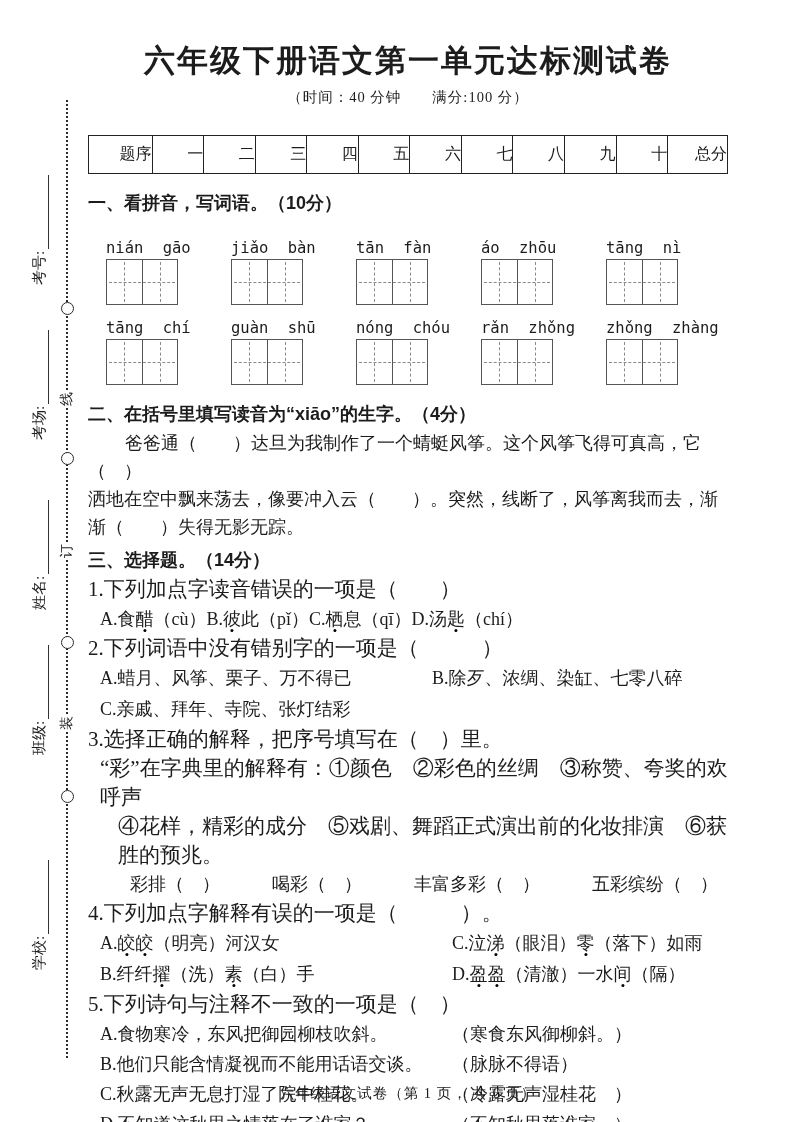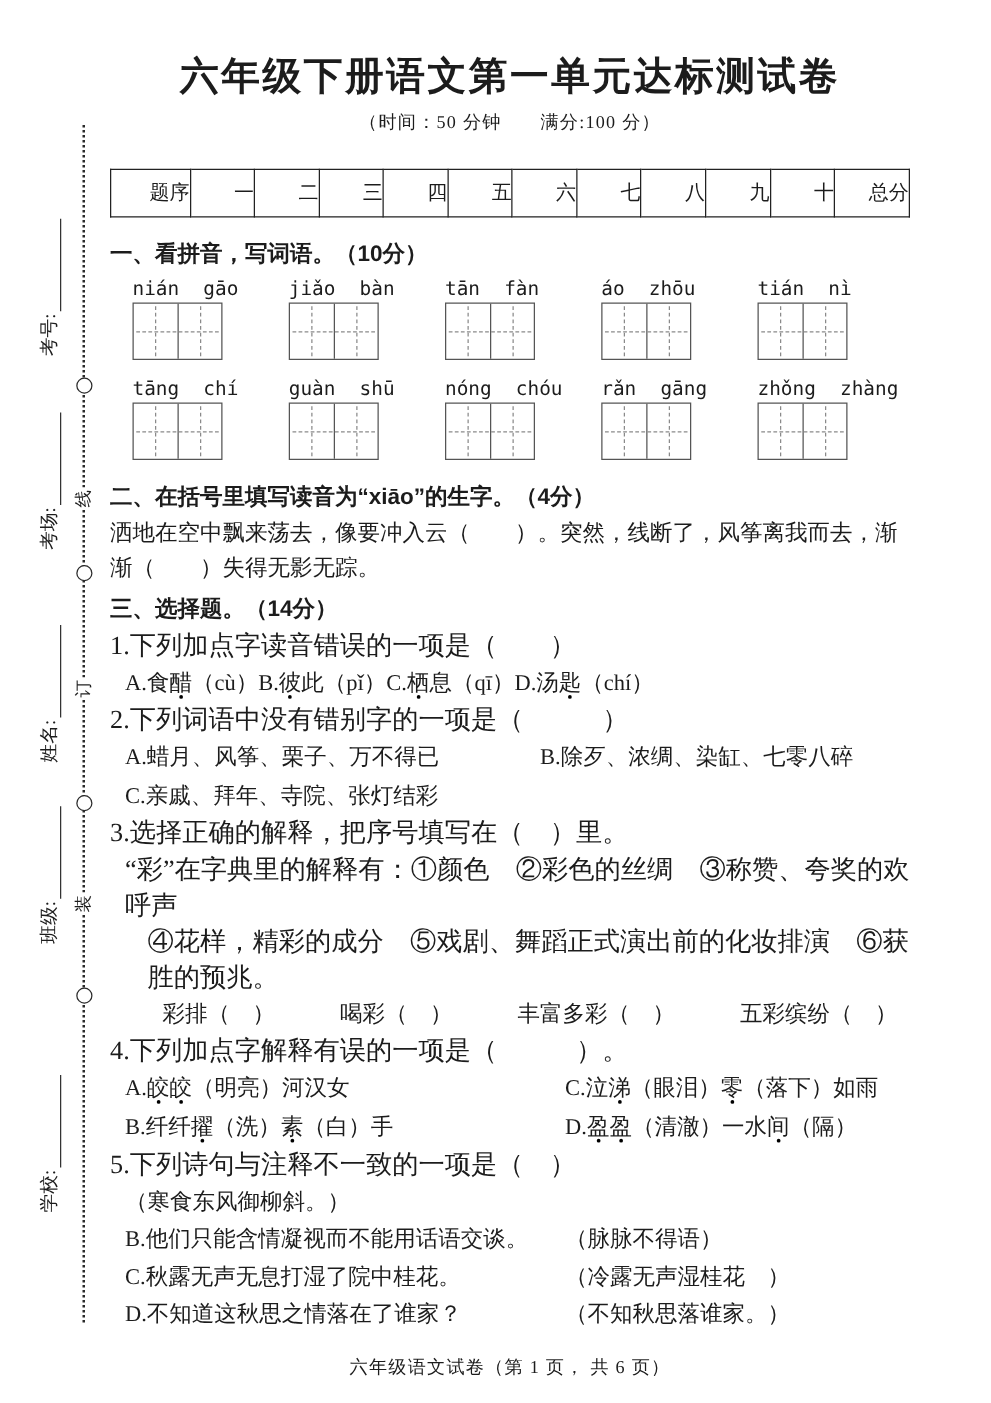--- a/index.html
+++ b/index.html
@@ -26,21 +26,21 @@
   table.score{margin-top:28px;width:100%;border-collapse:collapse;table-layout:fixed;}
   table.score td{border:1.4px solid #222;height:37px;text-align:right;font-size:16px;padding:0;}
   table.score td.first{width:9.8%;}
   table.score td.last{width:9.2%;}
 
   .sec-heading{margin-top:15px;font-size:18px;font-weight:bold;line-height:29px;
                font-family:"Liberation Sans","DejaVu Sans",sans-serif;}
   .qtext{font-size:21px;line-height:29px;}
 
   
-  .pw-row{display:flex;gap:53px;padding-left:18px;margin-top:3px;}
+  .pw-row{display:flex;gap:53px;padding-left:18px;margin-top:20px;}
   .pw-row.second{margin-top:13px;}
   .pw-group{width:72px;flex:0 0 72px;}
   .pw-pinyin{height:21px;line-height:21px;text-align:center;white-space:nowrap;font-size:15.5px;
              font-family:"DejaVu Sans Mono","Liberation Mono",monospace;word-spacing:10px;}
   .pw-box{position:relative;height:46px;border:1.6px solid #555;display:flex;box-sizing:border-box;}
   .pw-cell{flex:1;position:relative;}
   .pw-cell + .pw-cell{border-left:1.4px solid #555;}
   .pw-cell::before{content:"";position:absolute;left:50%;top:2px;bottom:2px;border-left:1px dashed #8a8a8a;}
   .pw-box::after{content:"";position:absolute;left:2px;right:2px;top:50%;border-top:1px dashed #8a8a8a;}
 
@@ -95,21 +95,21 @@
       <span class="lbl-line"></span>
   </div>
   <div class="side-label" style="top:895px">
     <span>学校:</span>
       <span class="lbl-line"></span>
   </div>
 
   <div class="content">
 
     <div class="title">六年级下册语文第一单元达标测试卷</div>
-    <div class="subtitle">（时间：50 分钟　　满分:100 分）</div>
+    <div class="subtitle">（时间：40 分钟　　满分:100 分）</div>
 
     <table class="score">
       <tbody>
           <tr>
         <td class="first">题序</td>
         <td>一</td>
         <td>二</td>
         <td>三</td>
         <td>四</td>
         <td>五</td>
@@ -148,21 +148,21 @@
           </div>
       </div>
       <div class="pw-group">
         <div class="pw-pinyin">áo zhōu</div>
         <div class="pw-box">
             <div class="pw-cell"></div>
             <div class="pw-cell"></div>
           </div>
       </div>
       <div class="pw-group">
-        <div class="pw-pinyin">tián nì</div>
+        <div class="pw-pinyin">tāng nì</div>
         <div class="pw-box">
             <div class="pw-cell"></div>
             <div class="pw-cell"></div>
           </div>
       </div>
     </div>
 
     <div class="pw-row second">
       <div class="pw-group">
         <div class="pw-pinyin">tāng chí</div>
@@ -179,36 +179,37 @@
           </div>
       </div>
       <div class="pw-group">
         <div class="pw-pinyin">nóng chóu</div>
         <div class="pw-box">
             <div class="pw-cell"></div>
             <div class="pw-cell"></div>
           </div>
       </div>
       <div class="pw-group">
-        <div class="pw-pinyin">rǎn gāng</div>
+        <div class="pw-pinyin">rǎn zhǒng</div>
         <div class="pw-box">
             <div class="pw-cell"></div>
             <div class="pw-cell"></div>
           </div>
       </div>
       <div class="pw-group">
         <div class="pw-pinyin">zhǒng zhàng</div>
         <div class="pw-box">
             <div class="pw-cell"></div>
             <div class="pw-cell"></div>
           </div>
       </div>
     </div>
 
     <div class="sec-heading">二、在括号里填写读音为“xiāo”的生字。（4分）</div>
+    <div class="para-line indent">爸爸通（　　）达旦为我制作了一个蜻蜓风筝。这个风筝飞得可真高，它（　）</div>
     <div class="para-line">洒地在空中飘来荡去，像要冲入云（　　）。突然，线断了，风筝离我而去，渐</div>
     <div class="para-line">渐（　　）失得无影无踪。</div>
 
     <div class="sec-heading" style="margin-top:5px">三、选择题。（14分）</div>
 
     <div class="qtext">1.下列加点字读音错误的一项是（　　）</div>
     <div class="opt-row-flex">
       <span><span>A</span><span>.</span><span>食</span><span class="em-dot">醋</span><span>（</span><span>c</span><span>ù</span><span>）</span></span>
       <span><span>B</span><span>.</span><span class="em-dot">彼</span><span>此</span><span>（</span><span>p</span><span>ǐ</span><span>）</span></span>
       <span><span>C</span><span>.</span><span class="em-dot">栖</span><span>息</span><span>（</span><span>q</span><span>ī</span><span>）</span></span>
@@ -235,20 +236,21 @@
     <div class="qtext">4.下列加点字解释有误的一项是（　　　）。</div>
     <div class="opt-grid wide">
       <span><span>A</span><span>.</span><span class="em-dot">皎</span><span class="em-dot">皎</span><span>（</span><span>明</span><span>亮</span><span>）</span><span>河</span><span>汉</span><span>女</span></span>
       <span><span>C</span><span>.</span><span>泣</span><span class="em-dot">涕</span><span>（</span><span>眼</span><span>泪</span><span>）</span><span class="em-dot">零</span><span>（</span><span>落</span><span>下</span><span>）</span><span>如</span><span>雨</span></span>
       <span><span>B</span><span>.</span><span>纤</span><span>纤</span><span class="em-dot">擢</span><span>（</span><span>洗</span><span>）</span><span class="em-dot">素</span><span>（</span><span>白</span><span>）</span><span>手</span></span>
       <span><span>D</span><span>.</span><span class="em-dot">盈</span><span class="em-dot">盈</span><span>（</span><span>清</span><span>澈</span><span>）</span><span>一</span><span>水</span><span class="em-dot">间</span><span>（</span><span>隔</span><span>）</span></span>
     </div>
 
     <div class="qtext">5.下列诗句与注释不一致的一项是（　）</div>
     <div class="q5-row">
+      <span>A.食物寒冷，东风把御园柳枝吹斜。</span>
       <span>（寒食东风御柳斜。）</span>
     </div>
     <div class="q5-row">
       <span>B.他们只能含情凝视而不能用话语交谈。</span>
       <span>（脉脉不得语）</span>
     </div>
     <div class="q5-row">
       <span>C.秋露无声无息打湿了院中桂花。</span>
       <span>（冷露无声湿桂花　）</span>
     </div>

